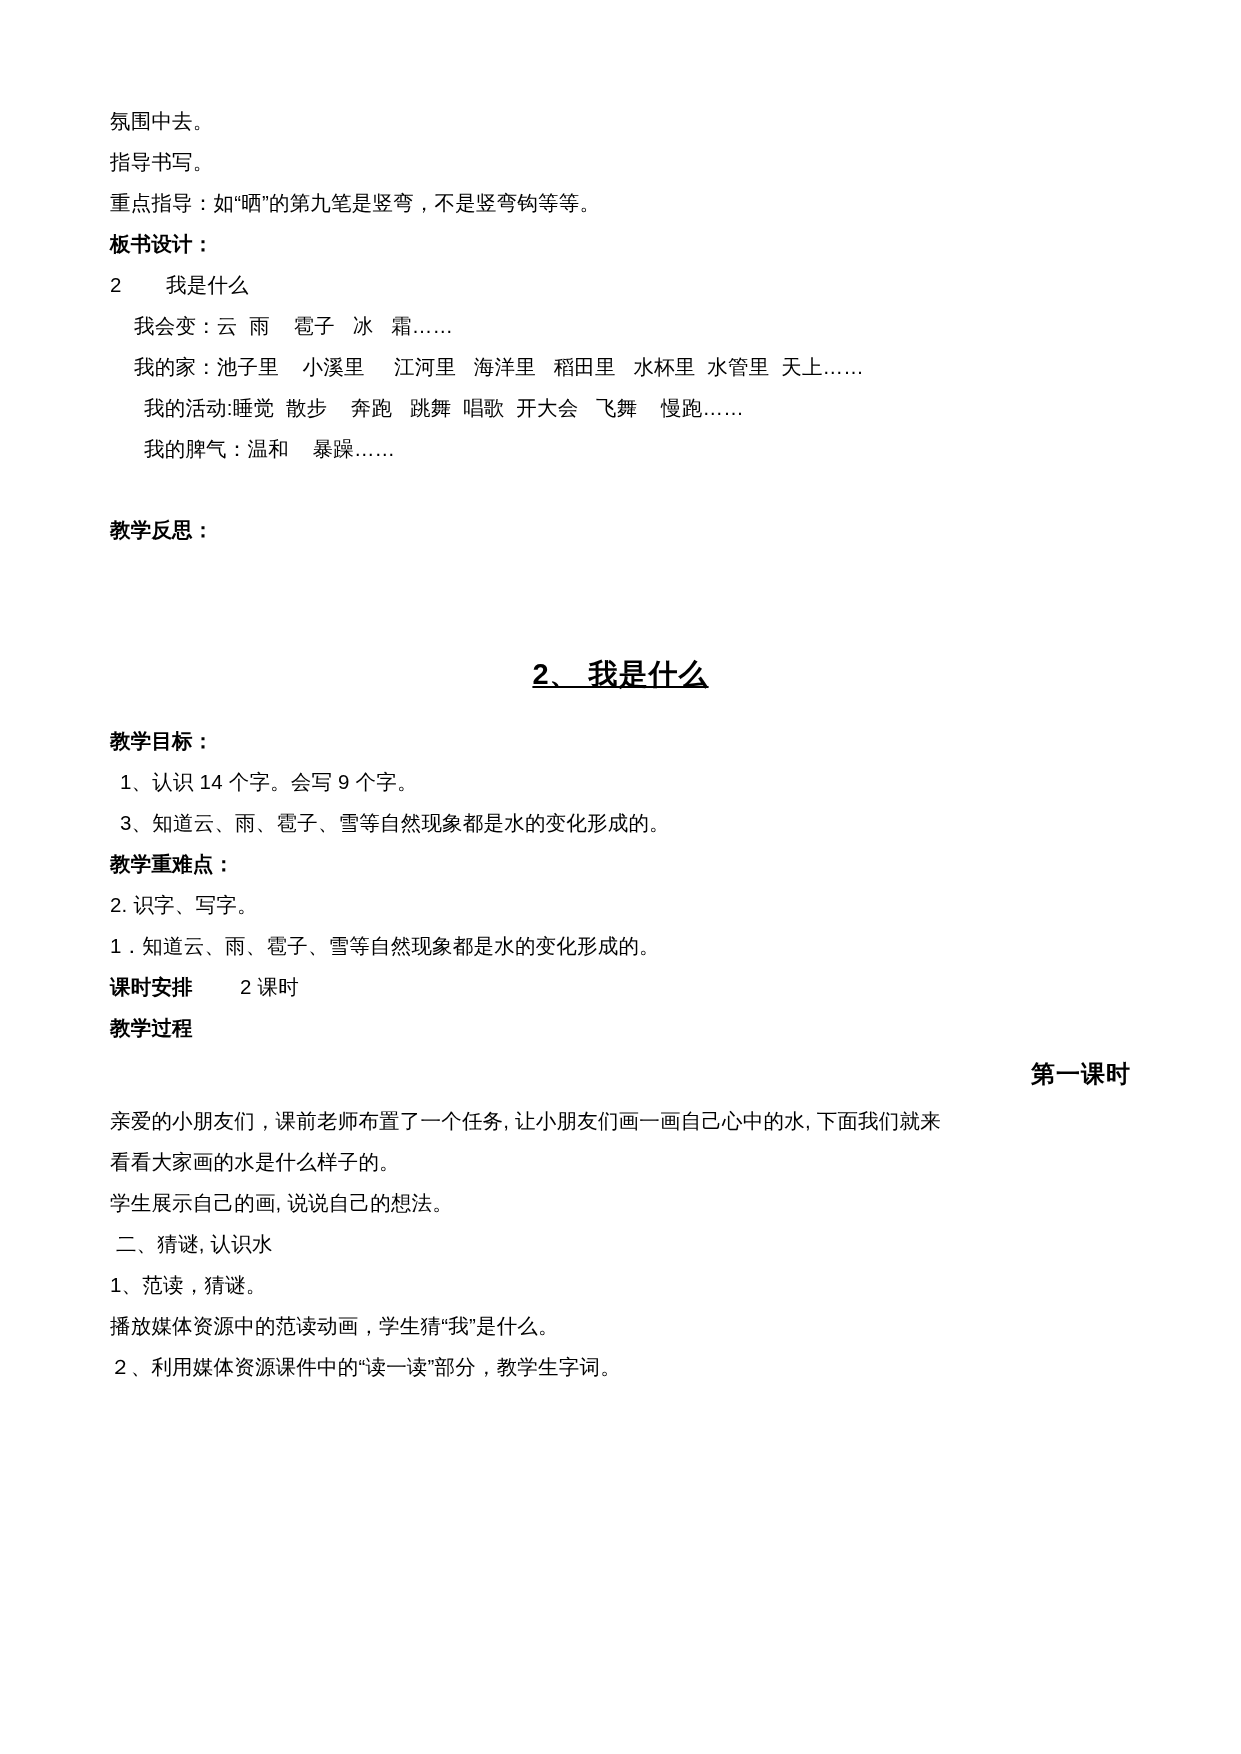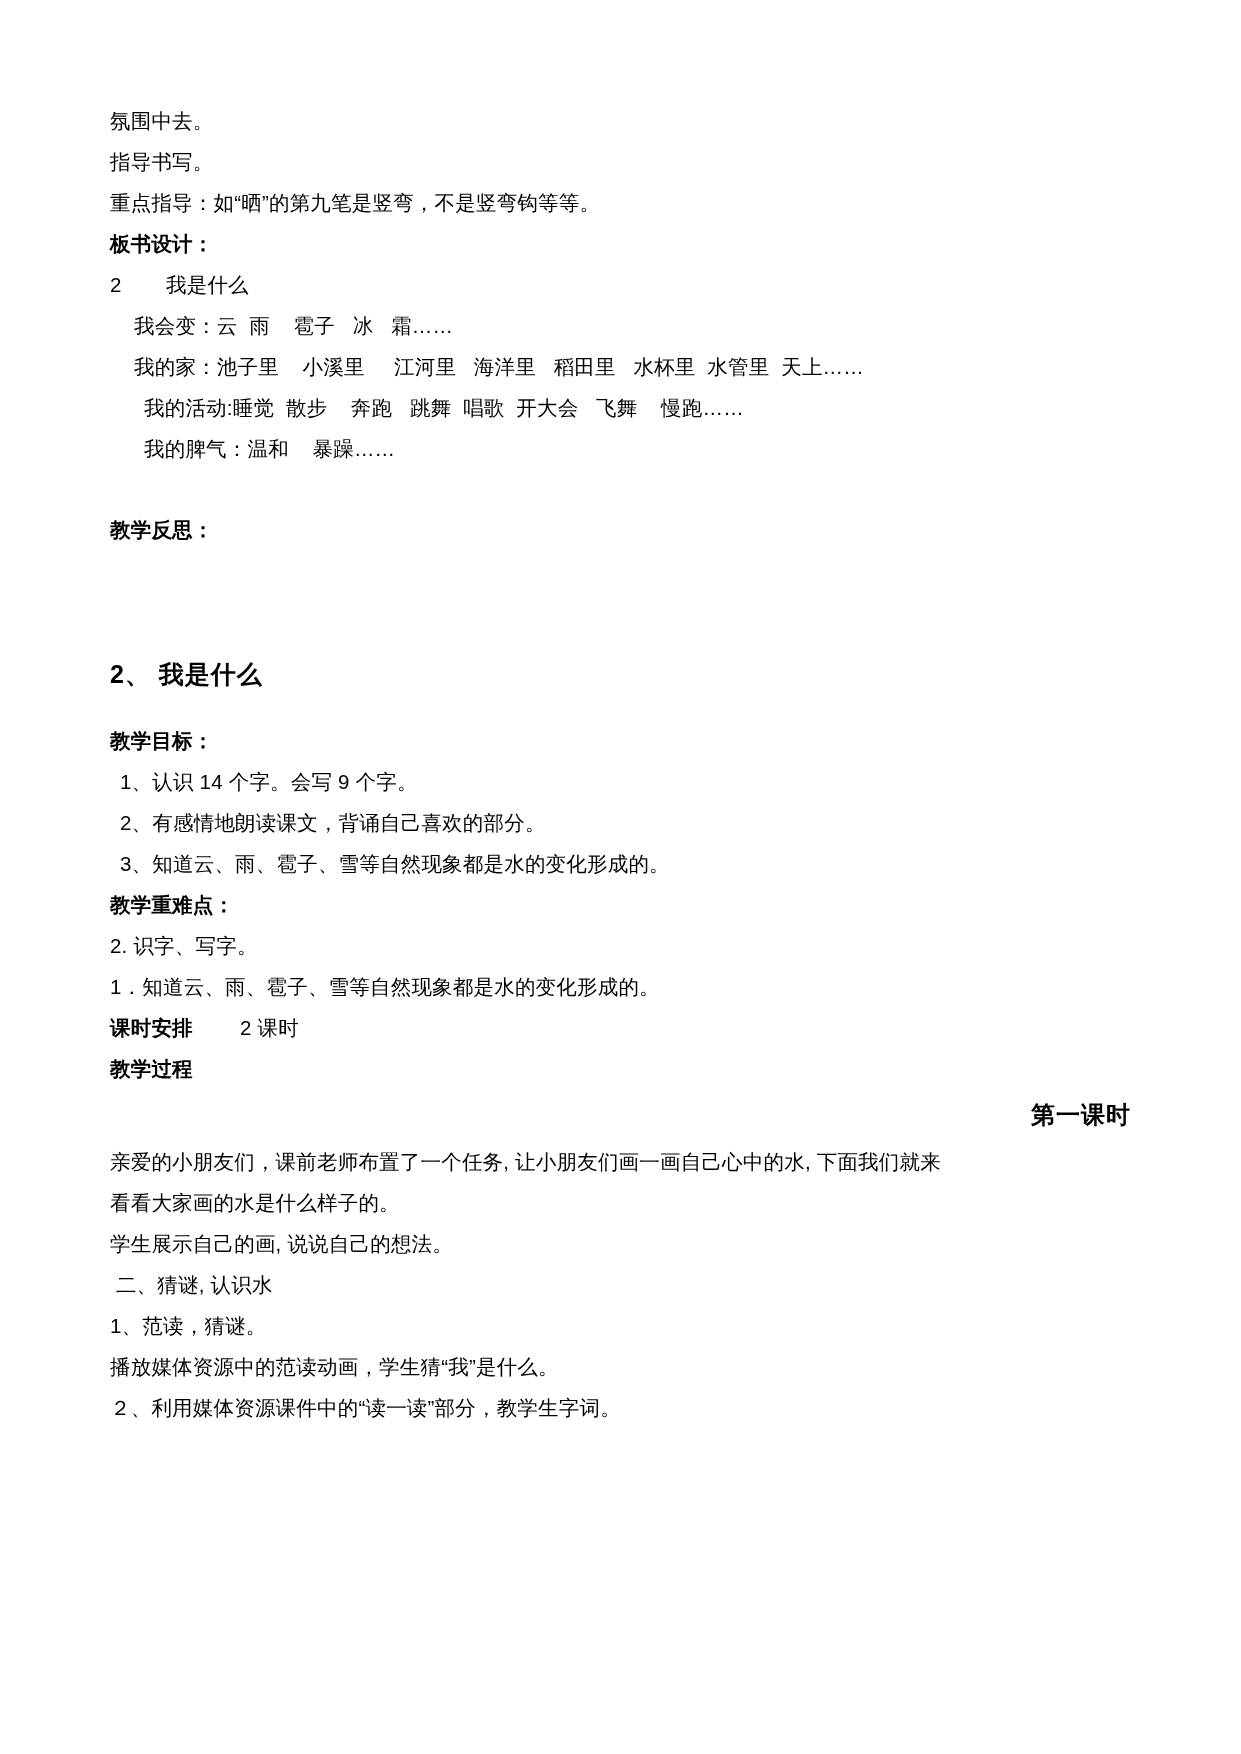--- a/index.html
+++ b/index.html
@@ -27,24 +27,26 @@
     white-space: pre-wrap;
     letter-spacing: 0.2px;
   }
   .bold {
     font-weight: bold;
   }
   .indent1 { padding-left: 24px; }
   .indent2 { padding-left: 34px; }
   .indent-small { padding-left: 10px; }
   .center-title {
-    font-size: 25px;
+    text-align: center;
+    font-size: 29px;
     font-weight: bold;
     line-height: 56px;
     letter-spacing: 1px;
+    text-decoration: underline;
   }
   .center-sub {
     text-align: right;
     font-size: 24px;
     font-weight: bold;
     line-height: 52px;
     letter-spacing: 1px;
   }
   .spacer-sm { height: 18px; }
   .spacer-md { height: 40px; }
@@ -80,21 +82,20 @@
 
   <div class="spacer-xl"></div>
 
   <div>
     <div class="center-title">2、  我是什么</div>
 
     <div class="spacer-sm"></div>
 
     <div class="line bold">教学目标：</div>
     <div class="line indent-small">1、认识 14 个字。会写 9 个字。</div>
-    <div class="line indent-small">2、有感情地朗读课文，背诵自己喜欢的部分。</div>
     <div class="line indent-small">3、知道云、雨、雹子、雪等自然现象都是水的变化形成的。</div>
 
     <div class="line bold">教学重难点：</div>
     <div class="line">2. 识字、写字。</div>
     <div class="line">1．知道云、雨、雹子、雪等自然现象都是水的变化形成的。</div>
 
     <div class="line"><span class="bold">课时安排</span><span>&nbsp;&nbsp;&nbsp;&nbsp;&nbsp;&nbsp;&nbsp;&nbsp;</span><span>2 课时</span></div>
 
     <div class="line bold">教学过程</div>
 

